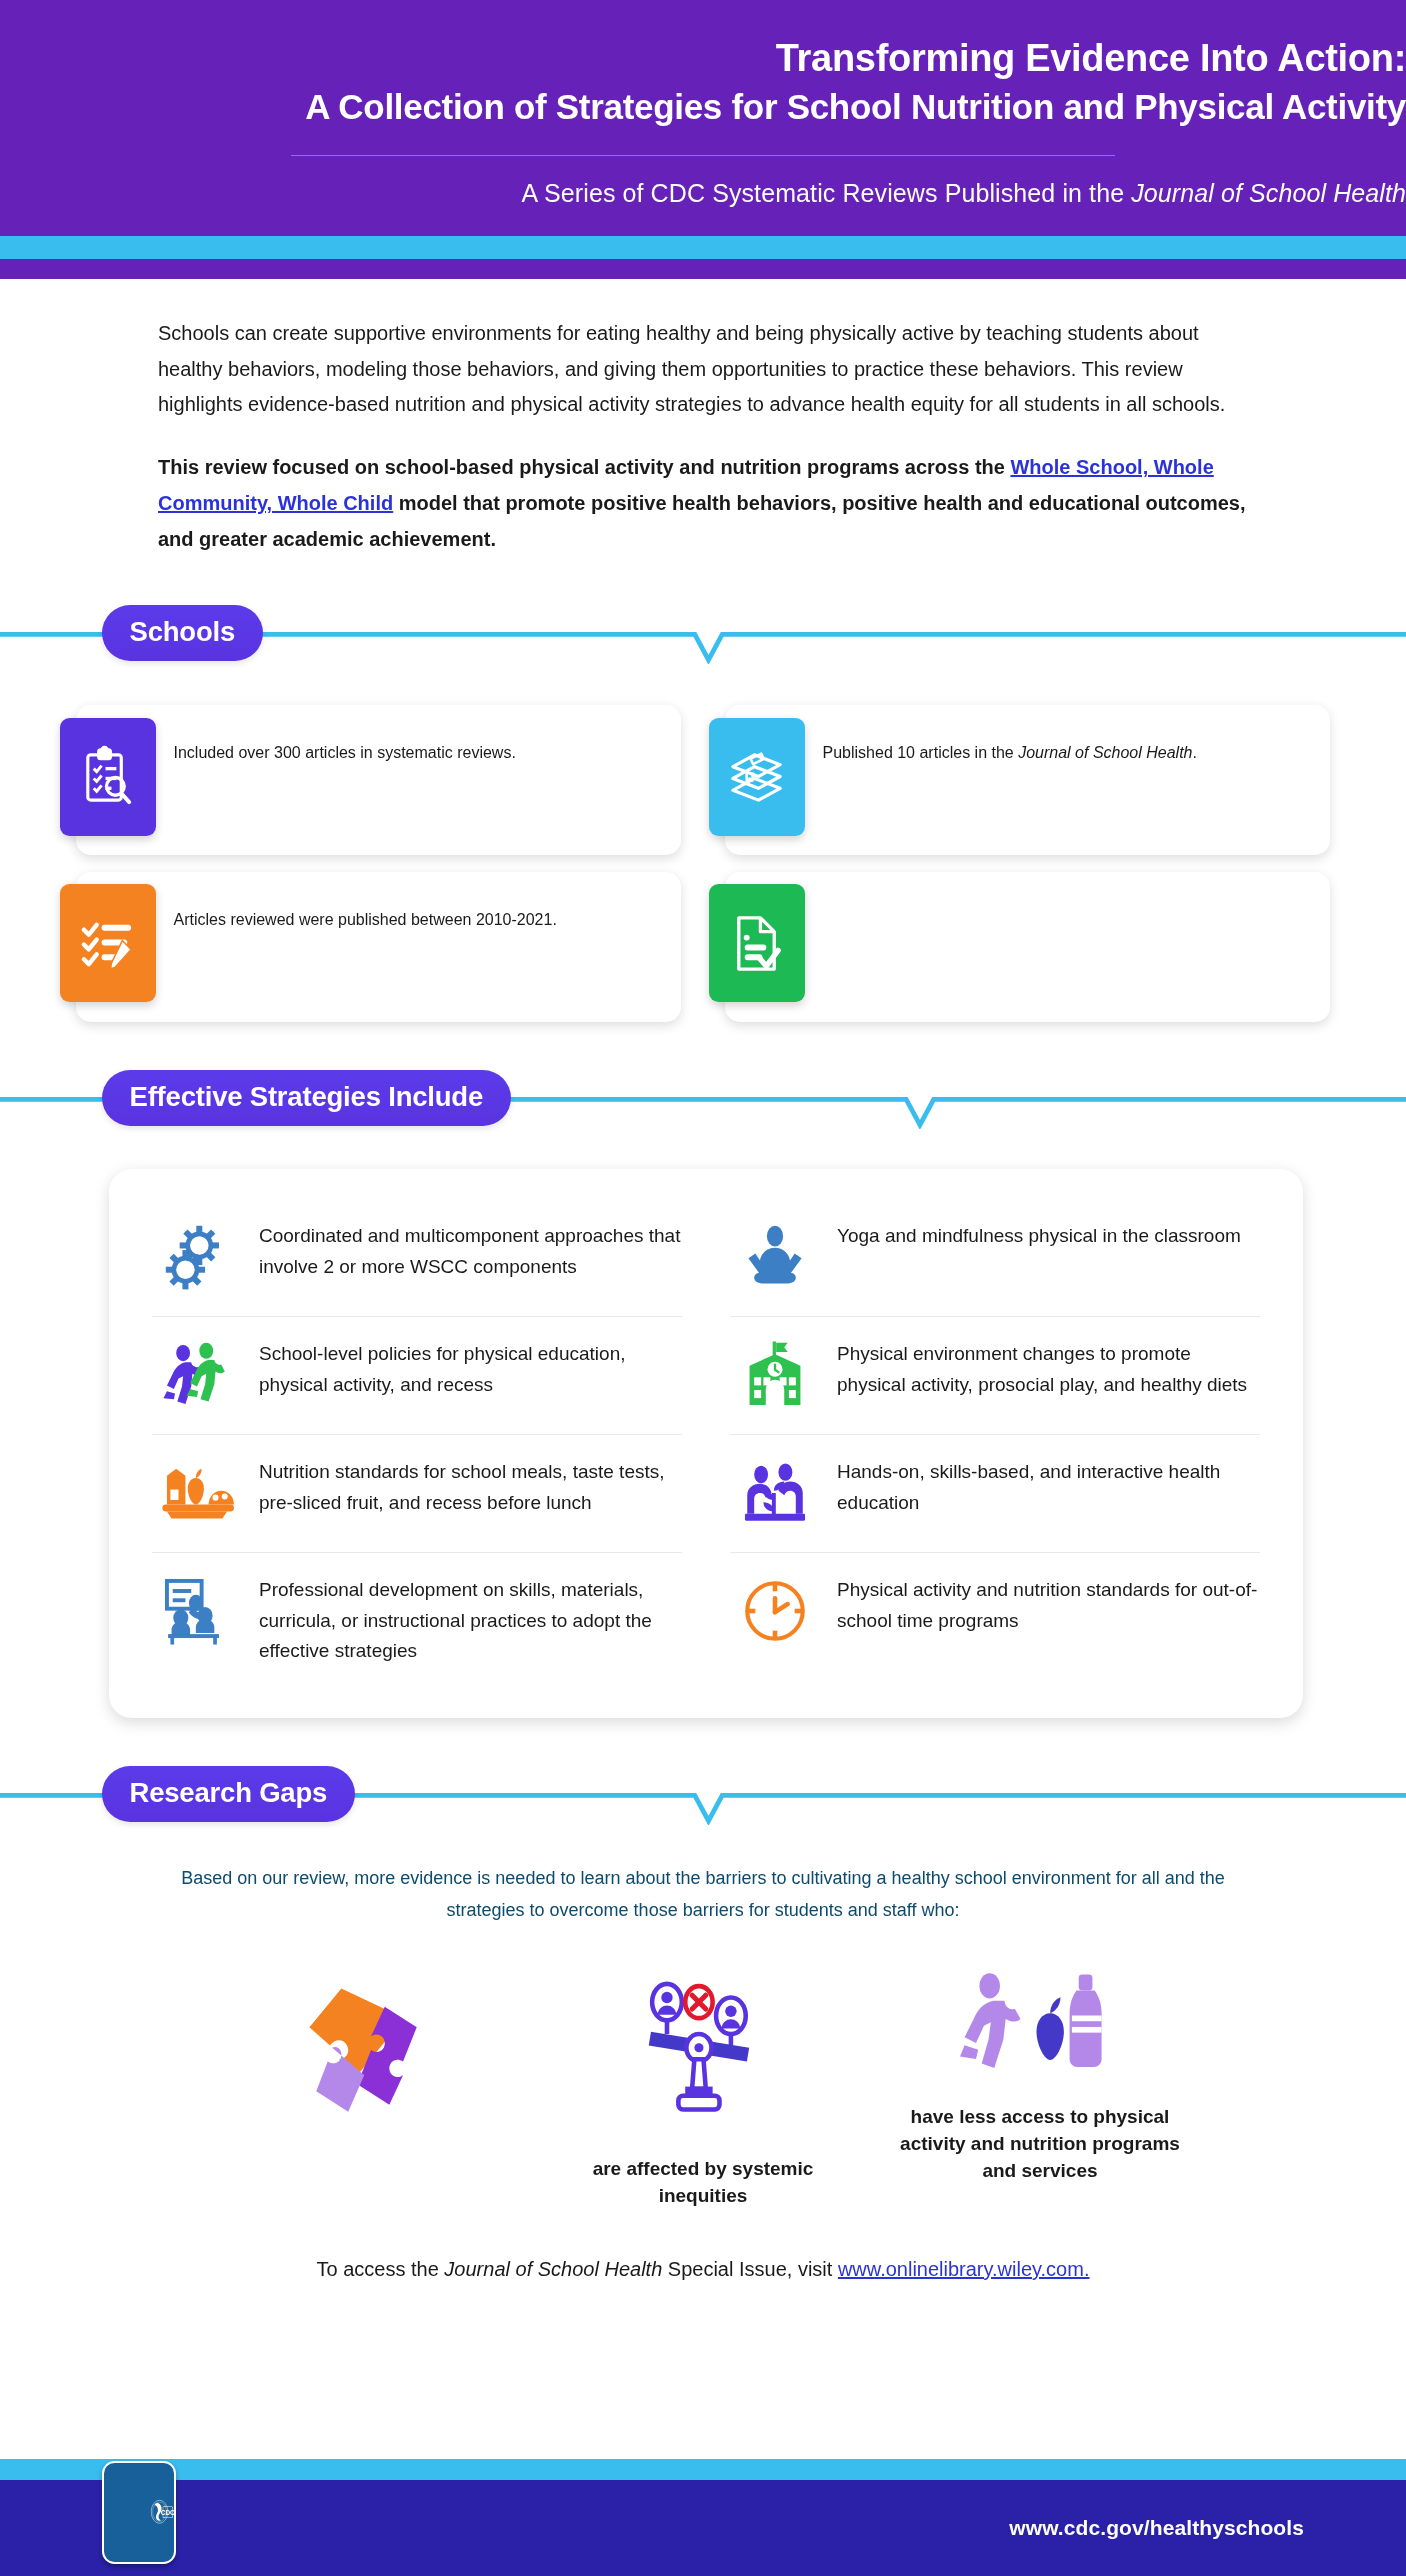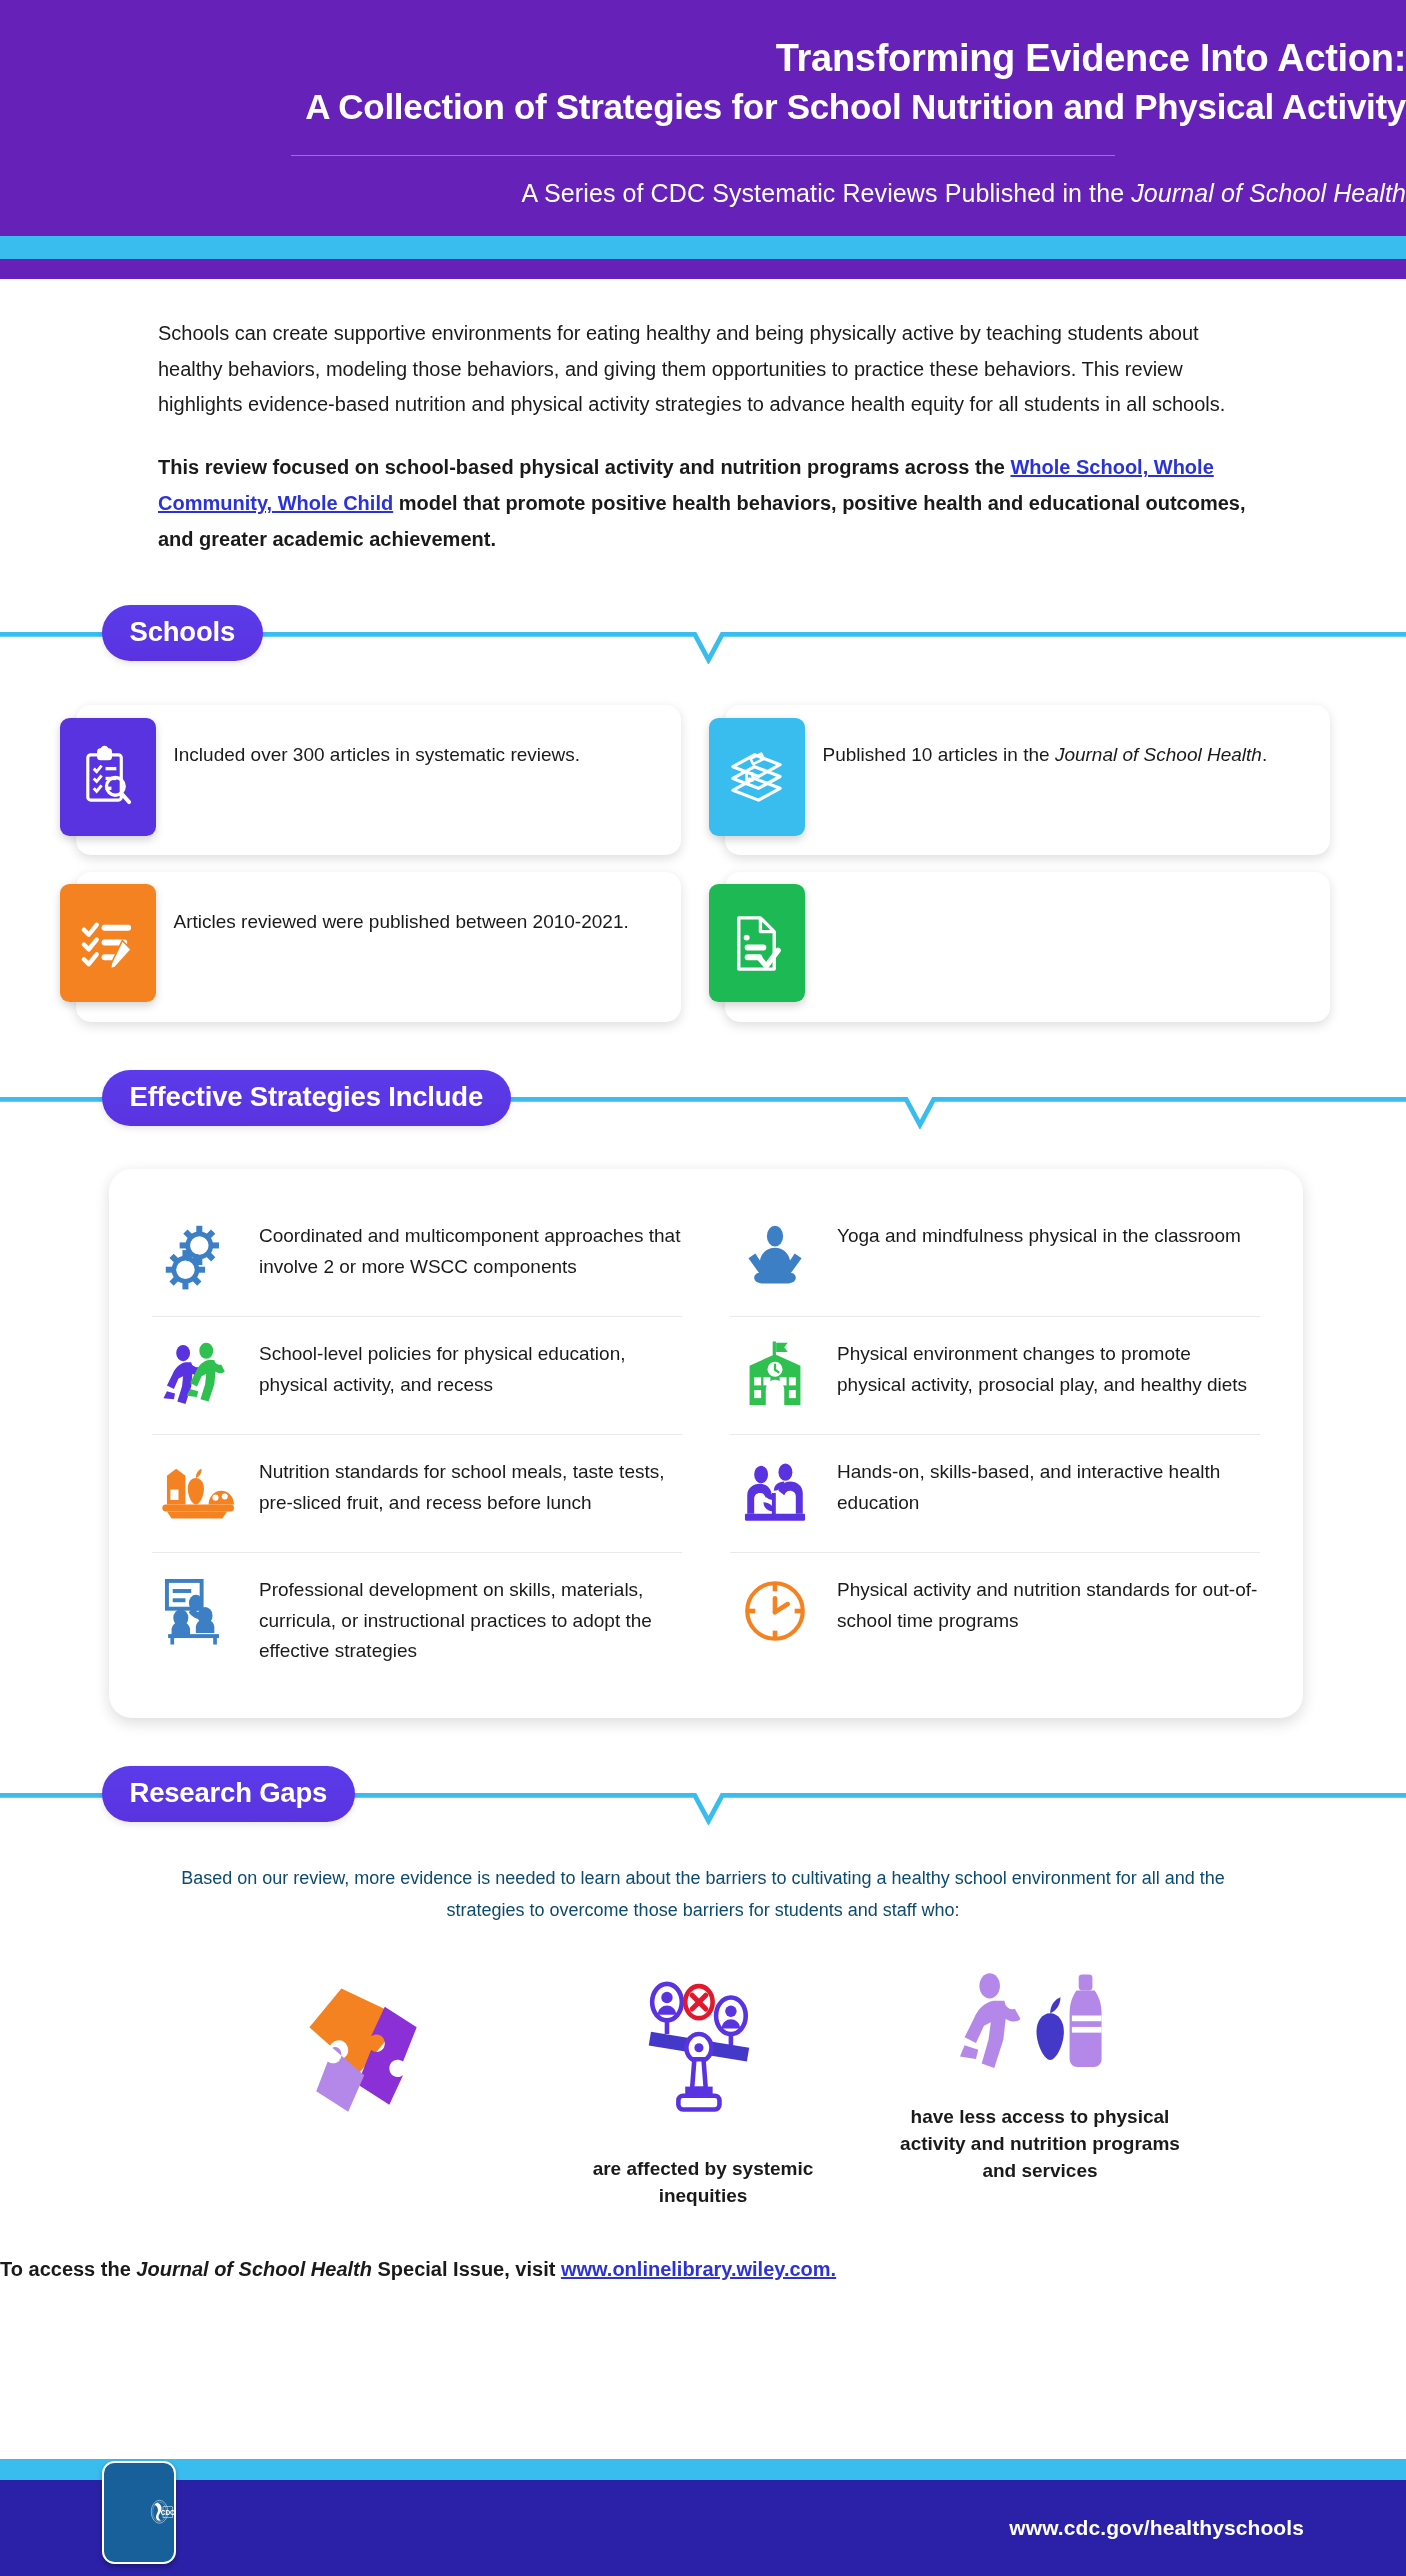--- a/index.html
+++ b/index.html
@@ -126,21 +126,21 @@
     border-radius: 9.6px;
     margin: -5.5px 18px 0 -16.5px;
     flex: 0 0 auto;
     box-shadow: 0 3.4px 8.2px rgba(0,0,0,0.17);
     display: flex;
     align-items: center;
     justify-content: center;
   }
   .mcard .icon-tile svg { width: 63px; height: 63px; }
   .mcard .mtext {
-    font-size: 19px;
+    font-size: 16px;
     line-height: 1.44;
     color: #1a1a1a;
     padding-top: 18px;
     padding-right: 6.9px;
   }
   .mcard .mtext i { font-style: italic; }
 
   
   .strat-wrap { padding: 40px 103px 0 109px; }
   .strat-card {
@@ -207,24 +207,24 @@
     font-weight: 700;
     line-height: 1.42;
     color: #1a1a1a;
   }
   .gap-1 .gap-label { margin-top: 44px; }
   .gap-2 .gap-label { margin-top: 32px; }
   .gap-3 .gap-icon { height: 130px; }
   .gap-3 .gap-label { margin-top: 8.2px; }
 
   .access {
+    text-align: center;
     padding: 48px 0 0 0;
     font-size: 20px;
     color: #1a1a1a;
-    font-weight: bold;
   }
   .access i { font-style: italic; }
   .access a { color: #2b33d8; text-decoration: underline; }
 
   
   .footer-wrap { position: absolute; left: 0; right: 0; bottom: 0; }
   .footer-cyan { height: 20.6px; background: #39bdef; }
   .footer-purple {
     height: 96px;
     background: #2a21a8;

